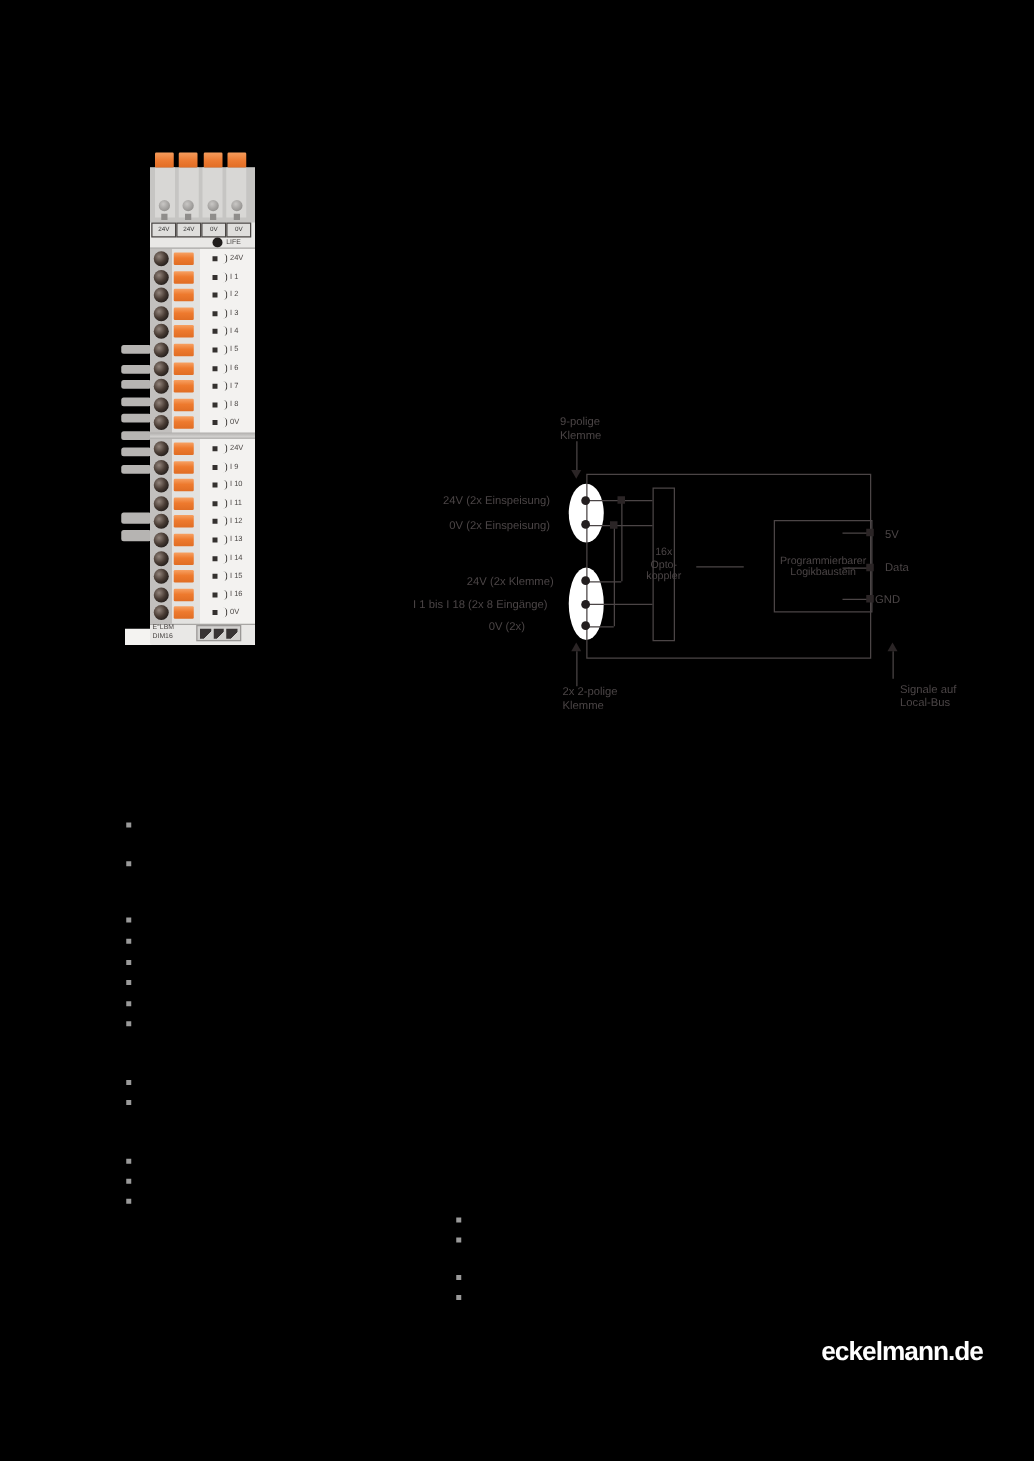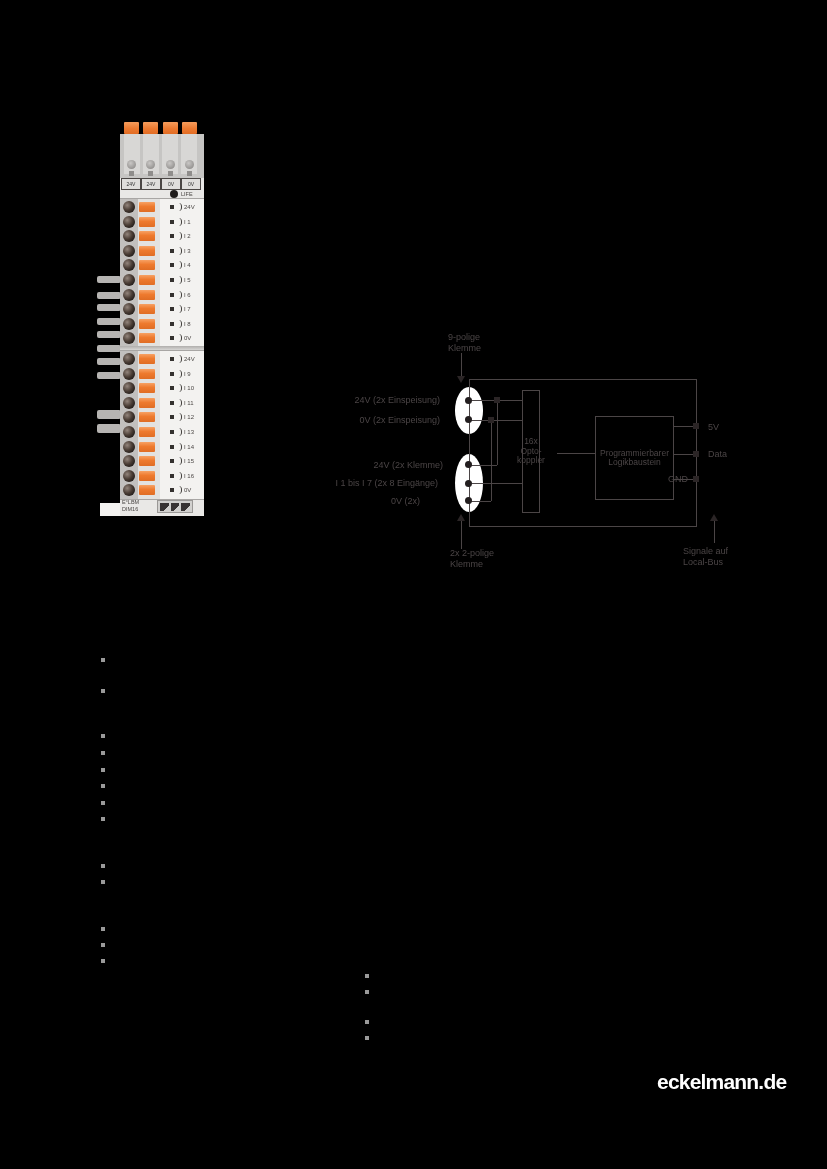--- a/index.html
+++ b/index.html
@@ -281,21 +281,21 @@
     <div class="el ellipse" style="left:455px;top:454px;width:28px;height:58px"></div>
 
     <div class="el" style="left:469px;top:379px;width:226px;height:146px;border:1px solid #4b4546;z-index:2"></div>
 
     <div class="el dbox" style="left:522px;top:390px;width:18px;height:123px">
       <span>16x</span>
       <span>Opto-</span>
       <span>koppler</span>
     </div>
 
-    <div class="el dbox" style="left:595px;top:416px;width:79px;height:84px">
+    <div class="el dbox" style="left:619px;top:416px;width:79px;height:74px">
       <span>Programmierbarer</span>
       <span>Logikbaustein</span>
     </div>
 
     <div class="el hline" style="left:469px;top:400px;width:53px"></div>
     <div class="el hline" style="left:469px;top:420px;width:53px"></div>
     <div class="el hline" style="left:469px;top:465px;width:28px"></div>
     <div class="el hline" style="left:469px;top:483px;width:53px"></div>
     <div class="el hline" style="left:469px;top:501px;width:22px"></div>
     <div class="el vline" style="left:497px;top:400px;height:65px"></div>
@@ -324,30 +324,30 @@
     <div class="el arrow-up" style="left:710px;top:514px"></div>
     <div class="el vline" style="left:714px;top:521px;height:22px"></div>
 
     <div class="lbl" style="left:448px;top:332px">
       <span>9-polige</span><br>
       <span>Klemme</span>
     </div>
     <div class="lbl" style="right:387px;top:395px">24V (2x Einspeisung)</div>
     <div class="lbl" style="right:387px;top:415px">0V (2x Einspeisung)</div>
     <div class="lbl" style="right:384px;top:460px">24V (2x Klemme)</div>
-    <div class="lbl" style="right:389px;top:478px">I 1 bis I 7 (2x 8 Eingänge)</div>
+    <div class="lbl" style="right:389px;top:478px">I 1 bis I 18 (2x 8 Eingänge)</div>
     <div class="lbl" style="right:407px;top:496px">0V (2x)</div>
     <div class="lbl" style="left:708px;top:422px">5V</div>
     <div class="lbl" style="left:708px;top:449px">Data</div>
-    <div class="lbl" style="left:668px;top:474px">GND</div>
+    <div class="lbl" style="left:700px;top:474px">GND</div>
     <div class="lbl" style="left:450px;top:548px">
       <span>2x 2-polige</span><br>
       <span>Klemme</span>
     </div>
-    <div class="lbl" style="left:683px;top:546px">
+    <div class="lbl" style="left:720px;top:546px">
       <span>Signale auf</span><br>
       <span>Local-Bus</span>
     </div>
   </div>
 
   <div id="bullets">
       <div class="bullet" style="left: 101px; top: 658px;"></div>
       <div class="bullet" style="left: 101px; top: 689px;"></div>
       <div class="bullet" style="left: 101px; top: 734px;"></div>
       <div class="bullet" style="left: 101px; top: 751px;"></div>

